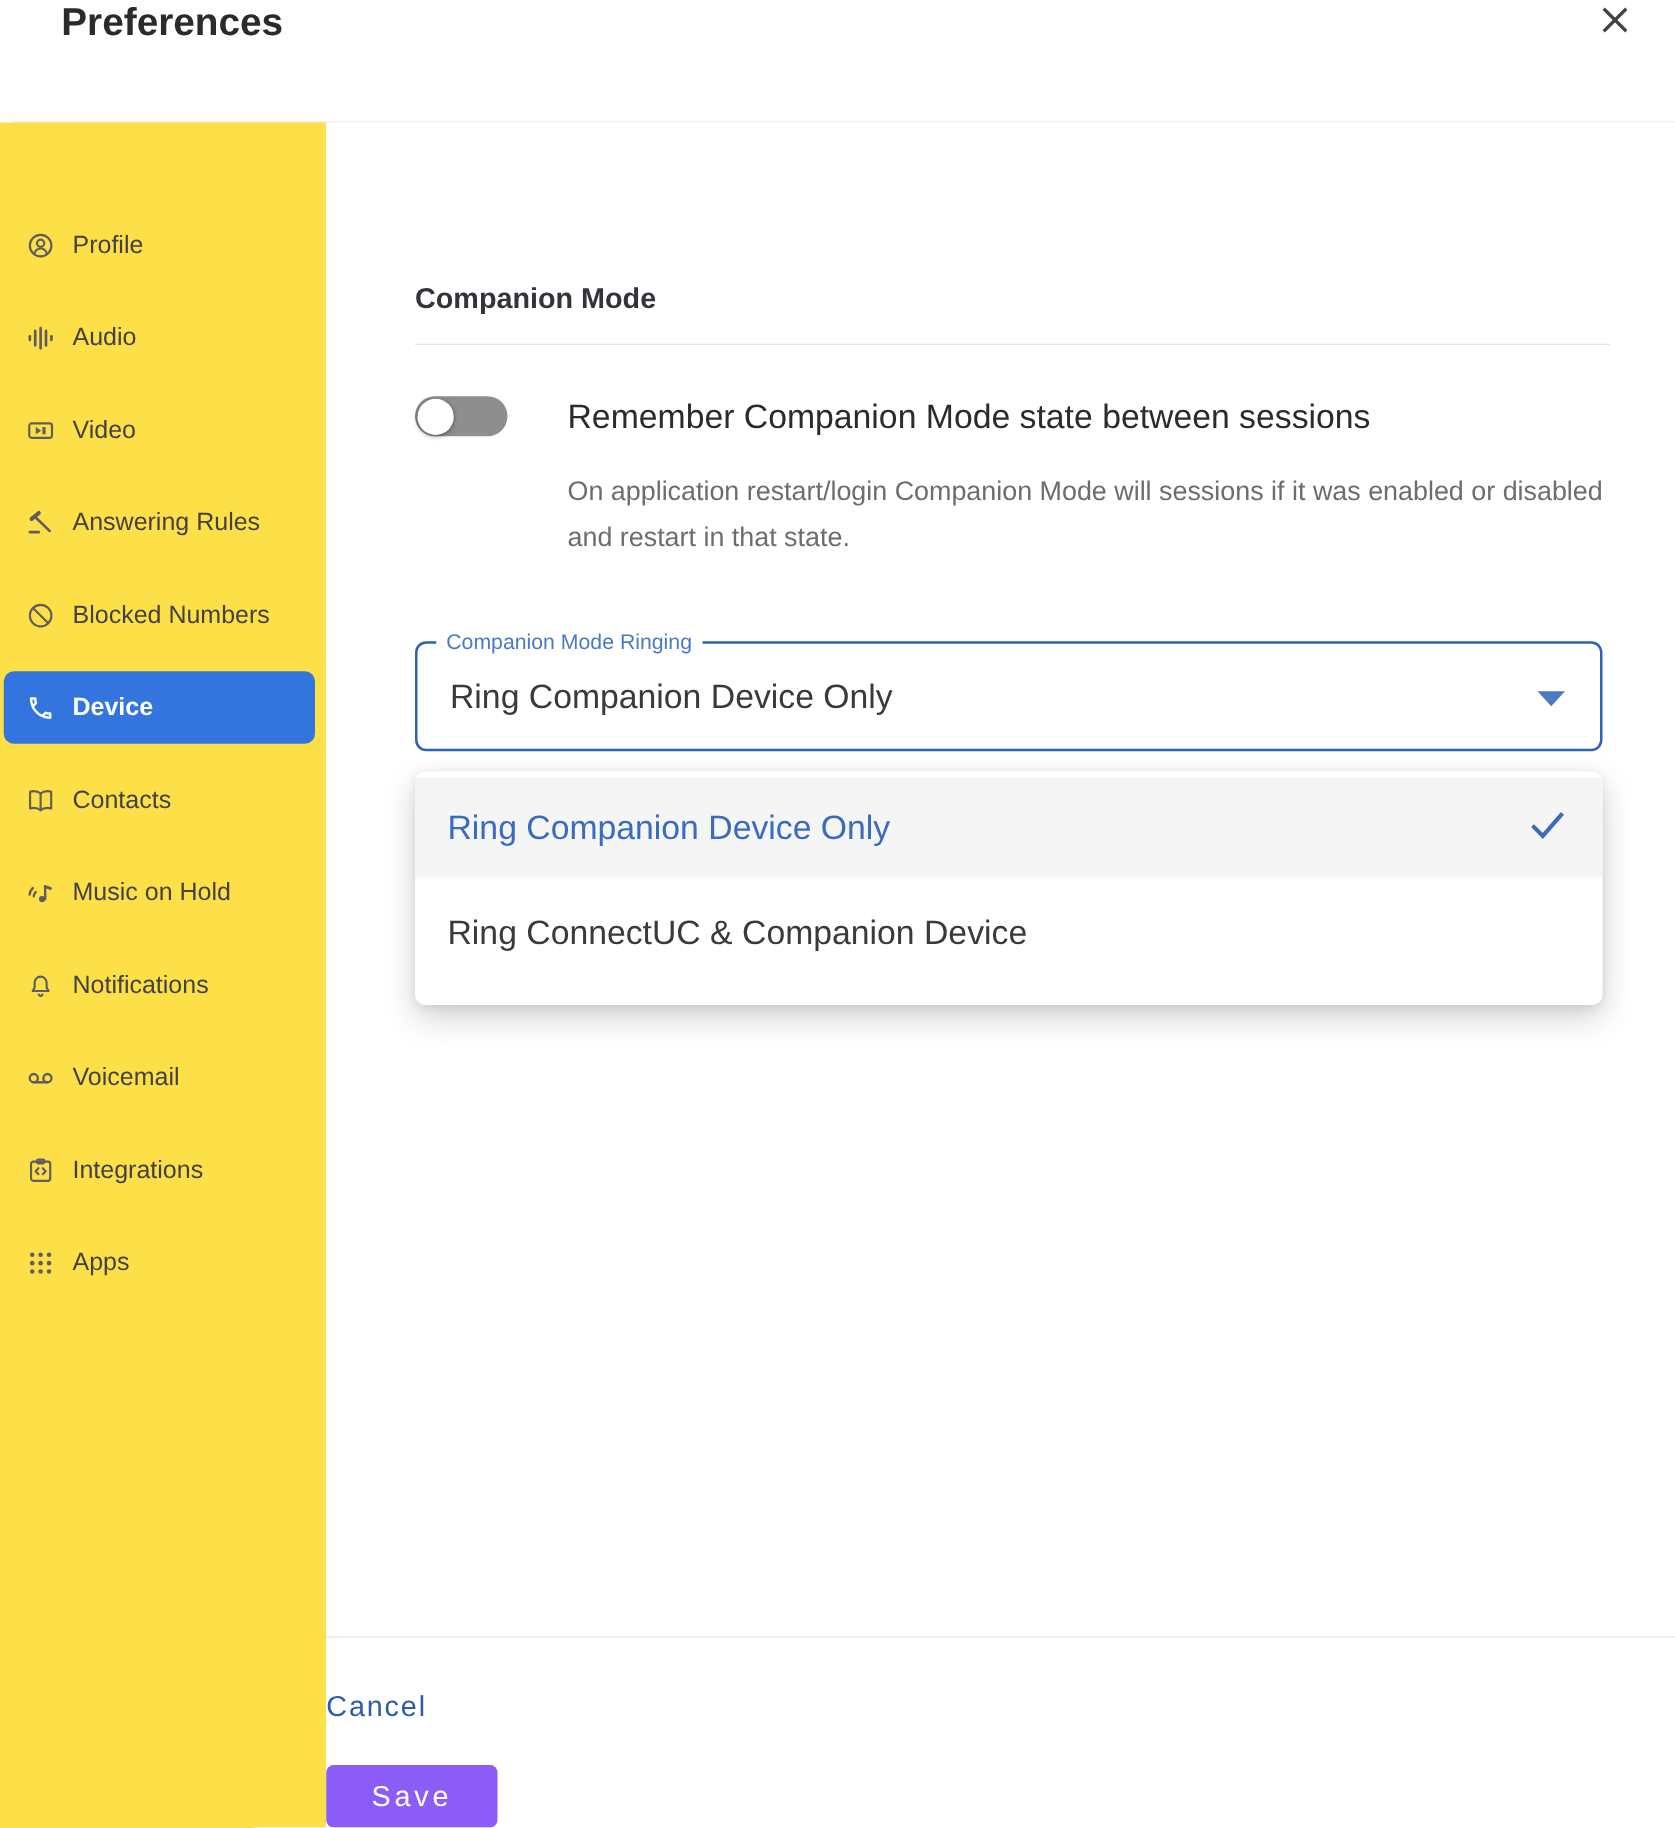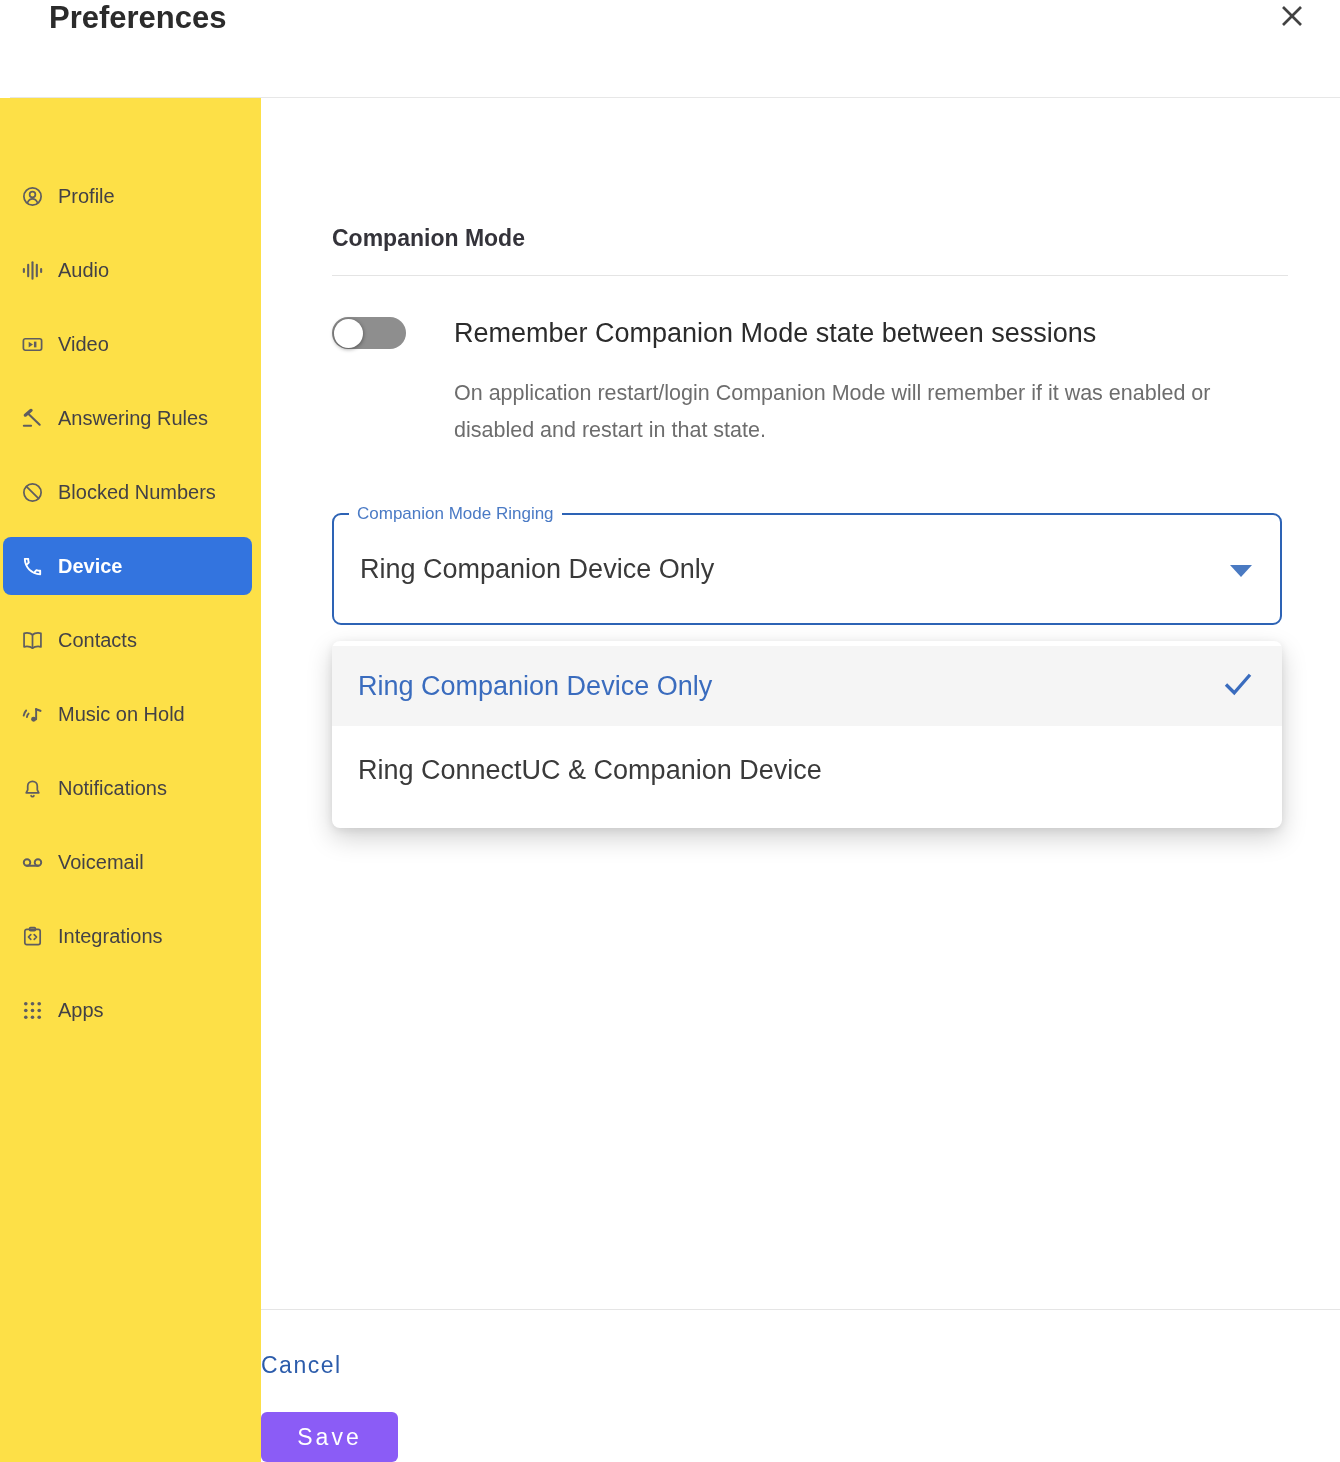--- a/index.html
+++ b/index.html
@@ -50,21 +50,21 @@
   }
   .toggle-label { font-size: 27px; color: #2b2b2b; margin-left: 48px; }
 
   .toggle-desc {
     margin: 26px 0 0 122px; width: 830px;
     font-size: 21.5px; line-height: 37px; color: #6d6d6d;
   }
 
   
   .select-box {
-    position: relative; margin-top: 64px; height: 112px; width: 950px;
+    position: relative; margin-top: 64px; height: 88px; width: 950px;
     border: 2px solid #2d63b5; border-radius: 9px;
     display: flex; align-items: center; padding: 0 26px; cursor: pointer; background: #fff;
   }
   .select-label {
     position: absolute; top: -11px; left: 15px; background: #ffffff;
     padding: 0 8px; font-size: 17px; color: #4a7ac5; line-height: 20px;
   }
   .select-value { font-size: 27px; color: #3a3a3a; }
   .select-arrow {
     position: absolute; right: 28px; top: 50%; margin-top: -4px;
@@ -273,21 +273,21 @@
       <div class="section-title">Companion Mode</div>
       <div class="section-divider"></div>
 
       <div class="toggle-row">
         <div class="toggle">
           <div class="knob"></div>
         </div>
         <div class="toggle-label">Remember Companion Mode state between sessions</div>
       </div>
 
-      <div class="toggle-desc">On application restart/login Companion Mode will remember if it was enabled or disabled and restart in that state.</div>
+      <div class="toggle-desc">On application restart/login Companion Mode will sessions if it was enabled or disabled and restart in that state.</div>
 
       <div class="select-box">
         <div class="select-label">Companion Mode Ringing</div>
         <div class="select-value">Ring Companion Device Only</div>
         <div class="select-arrow"></div>
       </div>
 
       <div class="menu">
         <div class="menu-option selected">
           <span>Ring Companion Device Only</span>

